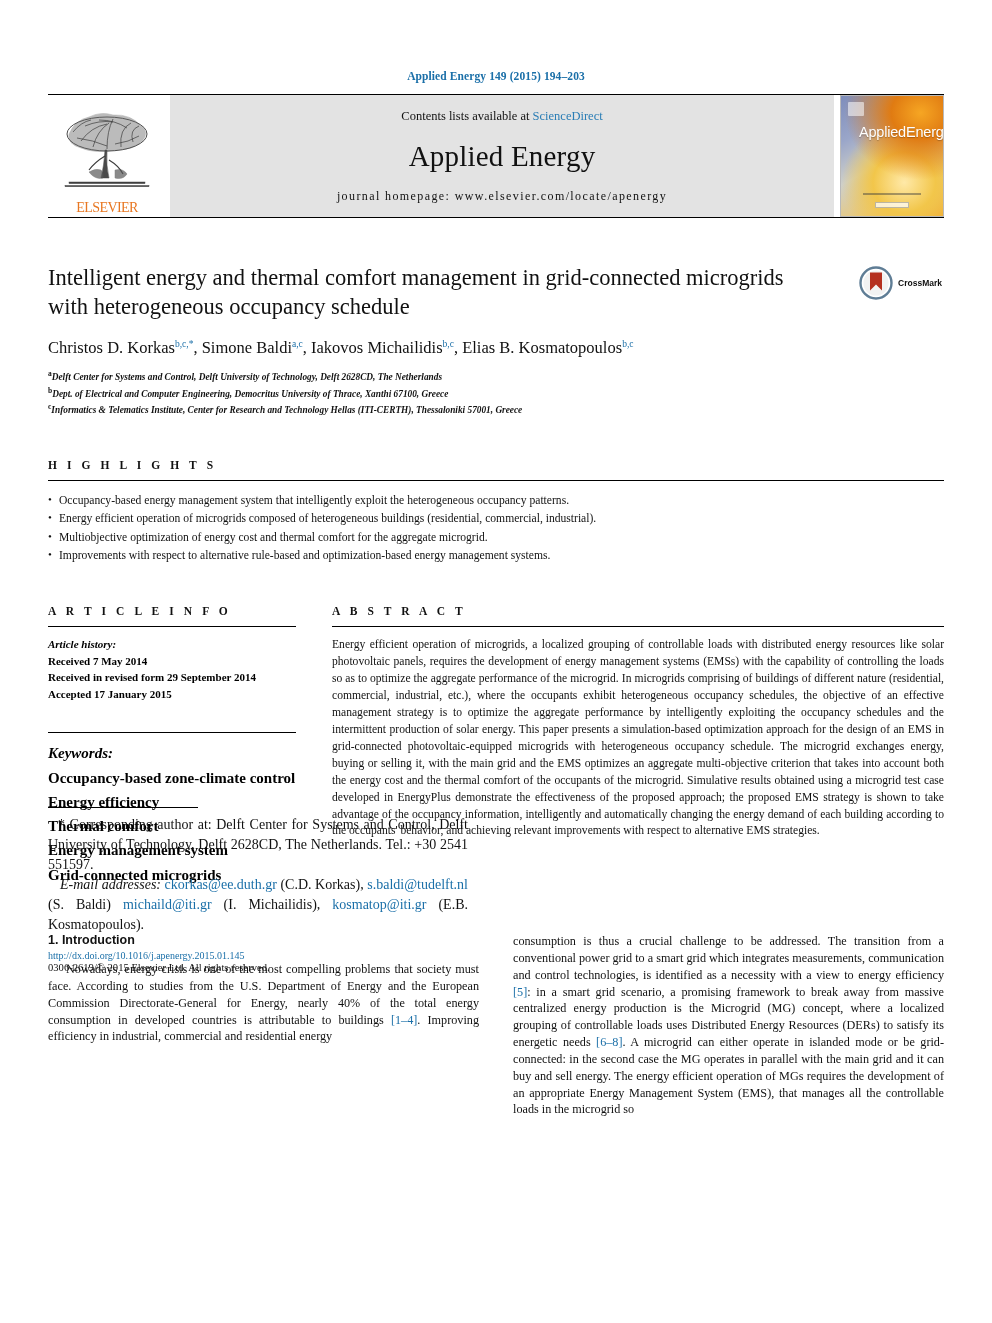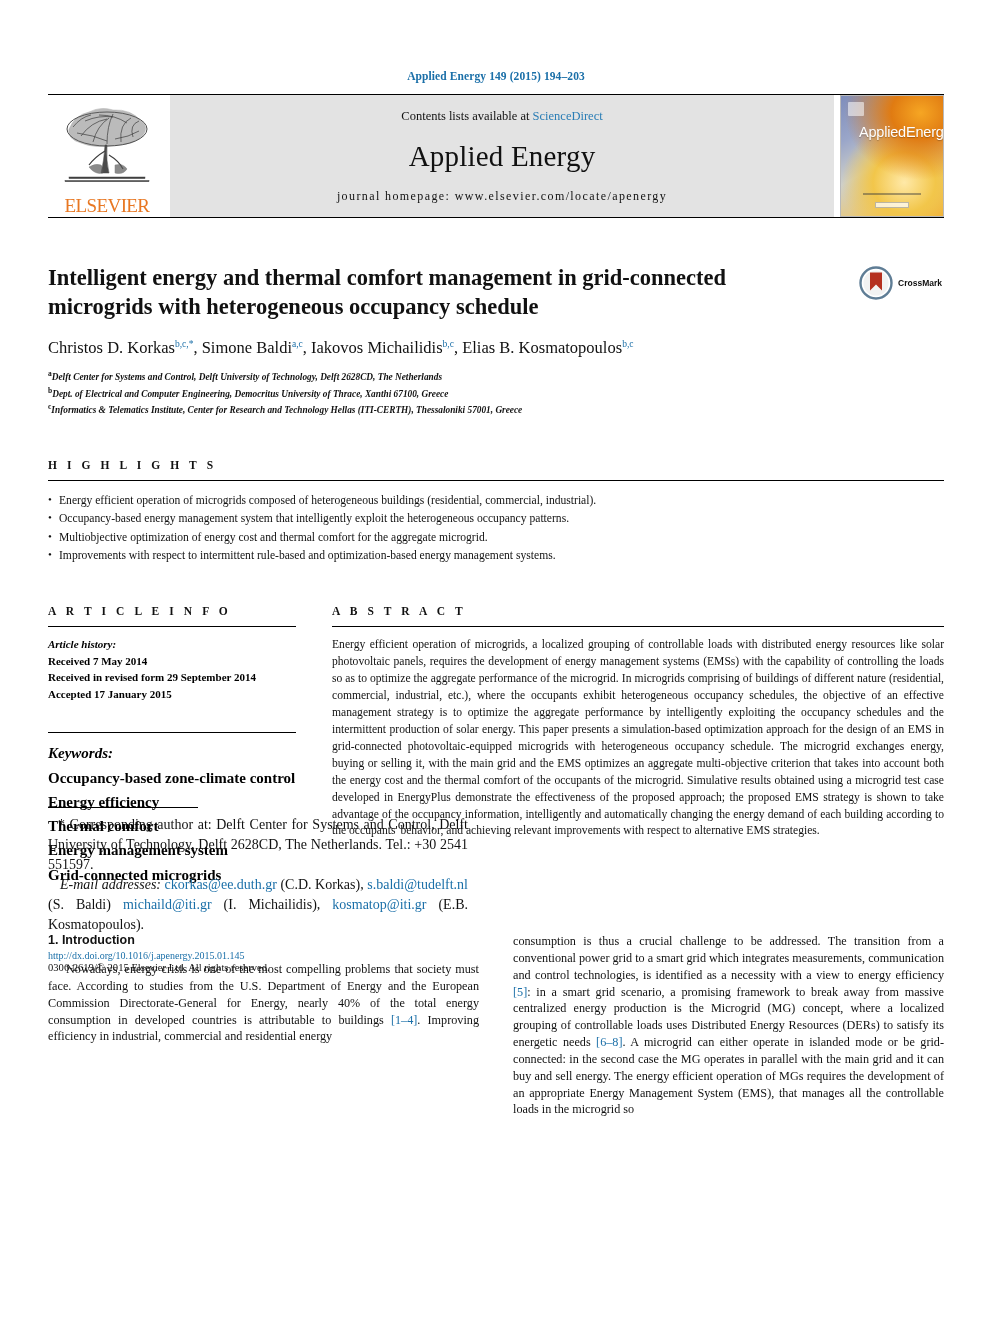--- a/index.html
+++ b/index.html
@@ -37,21 +37,21 @@
     flex: 0 0 118px;
     display: flex;
     flex-direction: column;
     justify-content: flex-end;
     align-items: center;
     padding-bottom: 2px;
   }
   .tree-svg { display:block; }
   .elsevier-word {
     font-family: "Liberation Serif", serif;
-    font-size: 19px;
+    font-size: 14px;
     letter-spacing: -0.6px;
     color: #E87722;
     font-weight: normal;
     line-height: 1;
     margin-top: 1px;
   }
   .masthead-center {
     flex: 1 1 auto;
     background: #e3e3e3;
     display: flex;
@@ -110,21 +110,21 @@
   }
   .rule-underhead { border-top: 1.4px solid #000; margin-top: 0px; }
 
   
   .titleblock { margin-top: 46px; position: relative; }
   .paper-title {
     font-size: 22.5px;
     line-height: 1.27;
     color: #111;
     max-width: 760px;
-    font-weight: bold;
+    font-weight: normal;
     margin: 0;
   }
   .crossmark {
     position: absolute; right: 2px; top: 2px;
     display: flex; align-items: center; gap: 5px; text-align: center;
   }
   .crossmark-label {
     font-family: "Liberation Sans", sans-serif;
     font-size: 8.5px; font-weight: bold; color: #111;
   }
@@ -308,24 +308,24 @@
         <div class="affil"><sup>a</sup>Delft Center for Systems and Control, Delft University of Technology, Delft 2628CD, The Netherlands</div>
         <div class="affil"><sup>b</sup>Dept. of Electrical and Computer Engineering, Democritus University of Thrace, Xanthi 67100, Greece</div>
         <div class="affil"><sup>c</sup>Informatics &amp; Telematics Institute, Center for Research and Technology Hellas (ITI-CERTH), Thessaloniki 57001, Greece</div>
       </div>
   </div>
 
   <div class="highlights">
     <div class="sechead">H I G H L I G H T S</div>
     <div class="hl-rule"></div>
     <ul class="hl-list">
+        <li>Occupancy-based energy management system that intelligently exploit the heterogeneous occupancy patterns.</li>
         <li>Energy efficient operation of microgrids composed of heterogeneous buildings (residential, commercial, industrial).</li>
-        <li>Occupancy-based energy management system that intelligently exploit the heterogeneous occupancy patterns.</li>
         <li>Multiobjective optimization of energy cost and thermal comfort for the aggregate microgrid.</li>
-        <li>Improvements with respect to intermittent rule-based and optimization-based energy management systems.</li>
+        <li>Improvements with respect to alternative rule-based and optimization-based energy management systems.</li>
       </ul>
   </div>
 
   <div class="info-abstract">
     <div class="col-info">
       <div class="sechead">A R T I C L E   I N F O</div>
       <div class="ia-rule"></div>
       <div class="hist-block">
         <div class="hist-label">Article history:</div>
         <div id="hist-lines">

